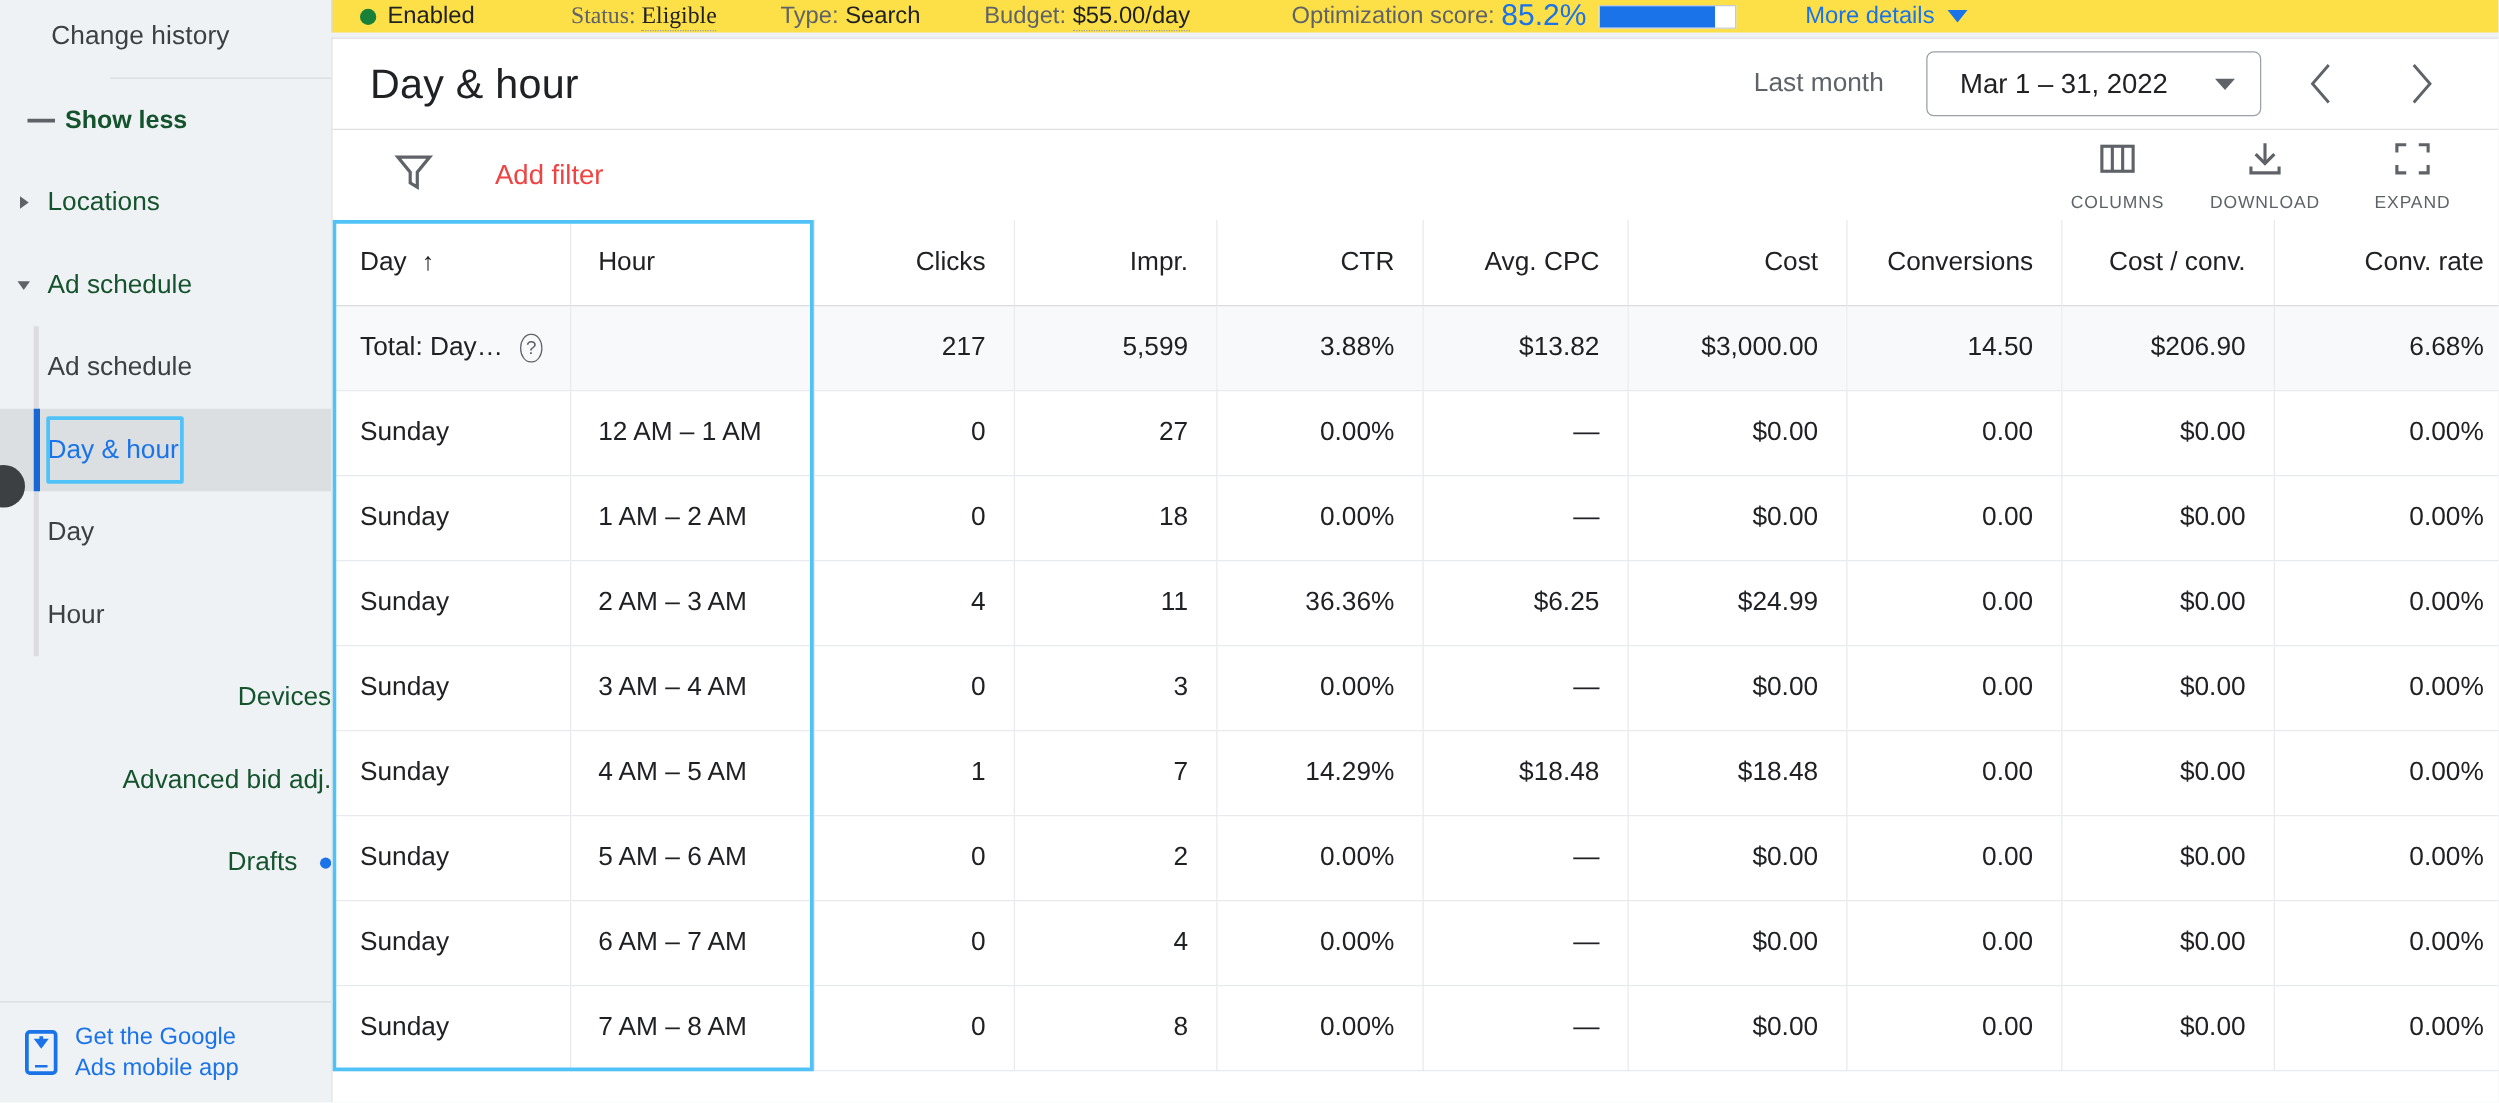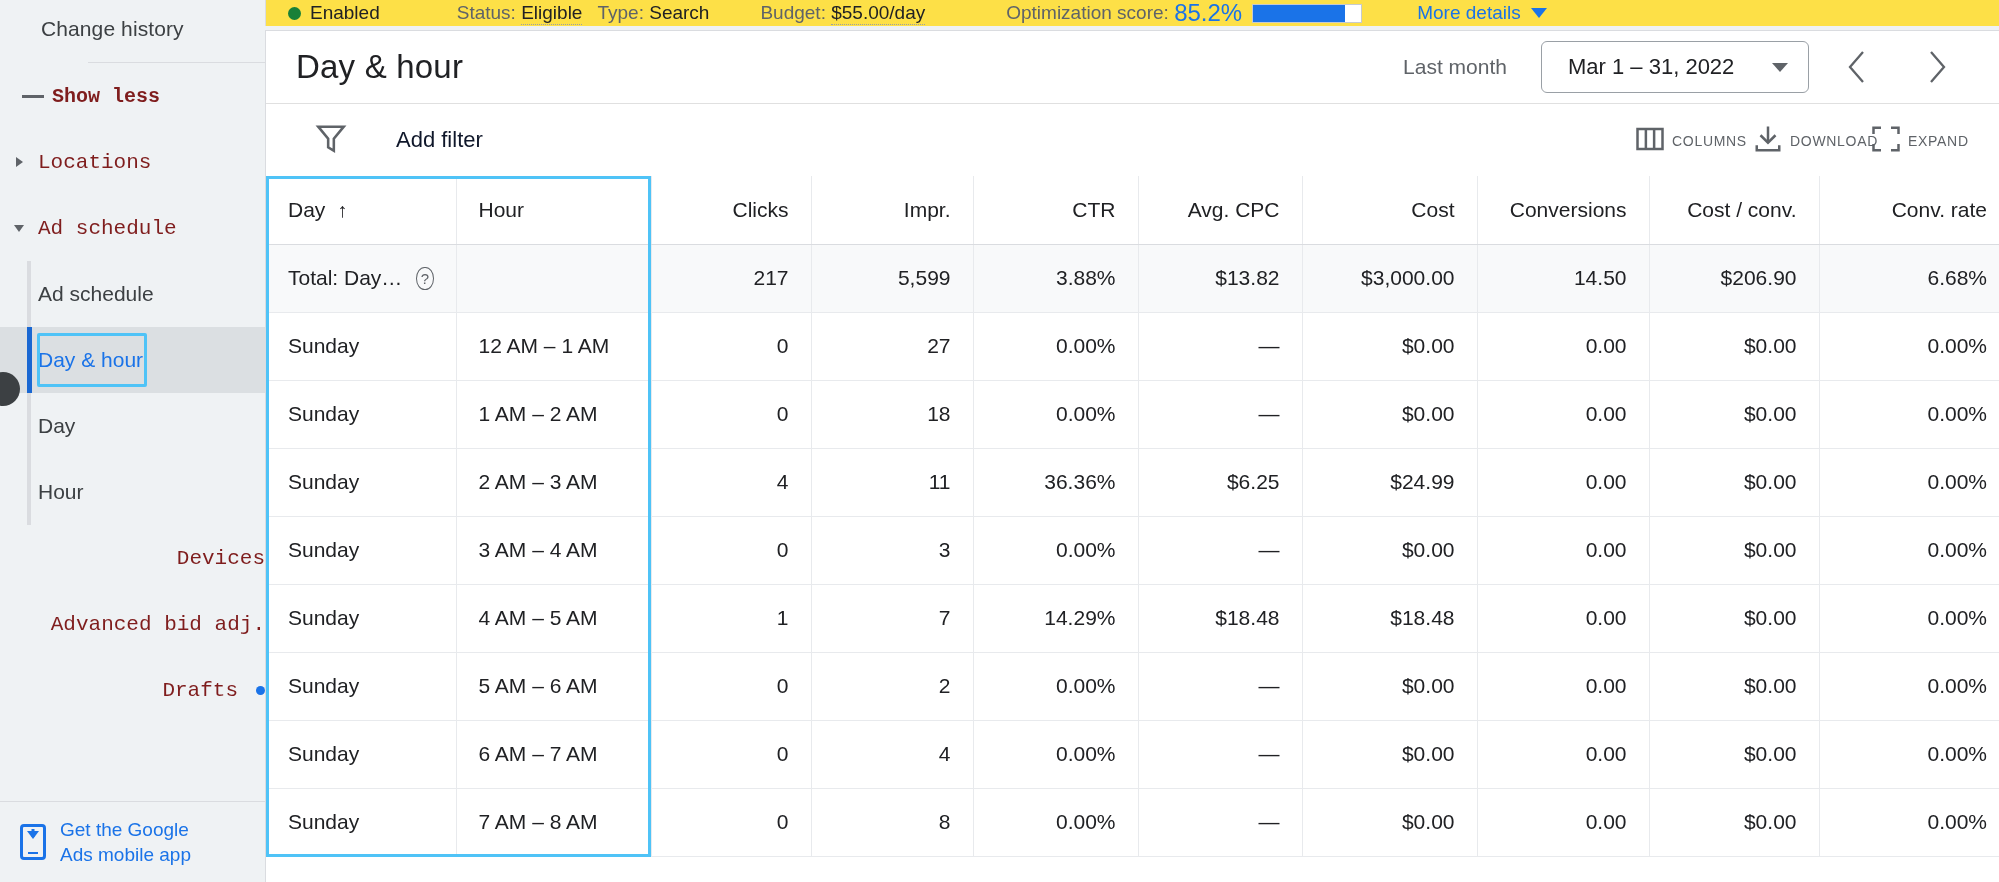--- a/index.html
+++ b/index.html
@@ -22,23 +22,22 @@
   }
   .sb-top-item {
     height: 57px; display: flex; align-items: center;
     padding-left: 41px;
     font-size: 21px; color: #3c4043;
     letter-spacing: .1px;
   }
   .sb-divider { height:1px; background:#dadce0; margin: 5px 0 0 88px; }
   .sb-row {
     height: 66px; display: flex; align-items: center;
-    font-size: 21px; color: #7f1d1d; position: relative;
+    font-size: 21px; color: #14532d; position: relative;
     cursor: pointer;
-    font-family: Liberation Mono, monospace;
   }
   .sb-row.showless { padding-left: 14px; font-weight: 600; font-size:20px;}
   .sb-row .dashicon { width: 38px; display:flex; align-items:center; justify-content:center; }
   .sb-row .dash { width: 22px; height: 3px; background: #5f6368; display:block; }
   .sb-row .caret {
     width: 38px; display:flex; align-items:center; justify-content:center;
     flex: 0 0 38px;
   }
   .tri-right {
     width: 0; height: 0;
@@ -155,24 +154,24 @@
   .nav-arrow { width: 64px; height:64px; display:flex; align-items:center; justify-content:center; cursor:pointer; }
   .nav-arrow svg { stroke:#5f6368; stroke-width:2.3; fill:none; }
 
   .toolbar {
     height: 72px; display:flex; align-items:center;
     border-top: 1px solid #e0e0e0;
     padding-left: 0;
   }
   .filter-btn { display:flex; align-items:center; cursor:pointer; }
   .funnel { margin: 0 48px 0 48px; }
-  .addfilter { font-size: 22px; color:#0f172a; }
+  .addfilter { font-size: 22px; color:#ef4444; }
   .toolbar-right { margin-left:auto; display:flex; align-items:flex-start; gap: 0; padding-right: 10px; }
   .tb-action {
-    width: 118px; display:flex; flex-direction:row; align-items:center; gap:7px; cursor:pointer;
+    width: 118px; display:flex; flex-direction:column; align-items:center; gap:7px; cursor:pointer;
     padding-top: 2px;
   }
   .tb-label { font-size: 14px; color:#5f6368; letter-spacing:.7px; }
 
   
   .table-wrap { position:absolute; left:0; right:0; top: 145px; bottom:0; overflow:hidden; }
   table { border-collapse: collapse; width: 100%; table-layout: fixed; }
   th, td {
     font-size: 21px; color:#202124; font-weight:400;
     border-bottom: 1px solid #e8eaed;
@@ -293,21 +292,21 @@
     </div>
   </nav>
 
   <section class="main">
 
     <div class="statusbar">
       <span class="st-item" style="margin-right:62px;">
         <i class="st-dot"></i>
         <span class="st-strong">Enabled</span>
       </span>
-      <span class="st-item" style="">
+      <span class="st-item" style="margin-right:36px;font-family:Liberation Serif, serif;">
         <span>Status:</span>&nbsp;
         <span class="st-strong st-dash">Eligible</span>
       </span>
       <span class="st-item" style="margin-right:36px;">
         <span>Type:</span>&nbsp;
         <span class="st-strong">Search</span>
       </span>
       <span class="st-item" style="margin-right:66px;">
         <span>Budget:</span>&nbsp;
         <span class="st-strong st-dash">$55.00/day</span>

